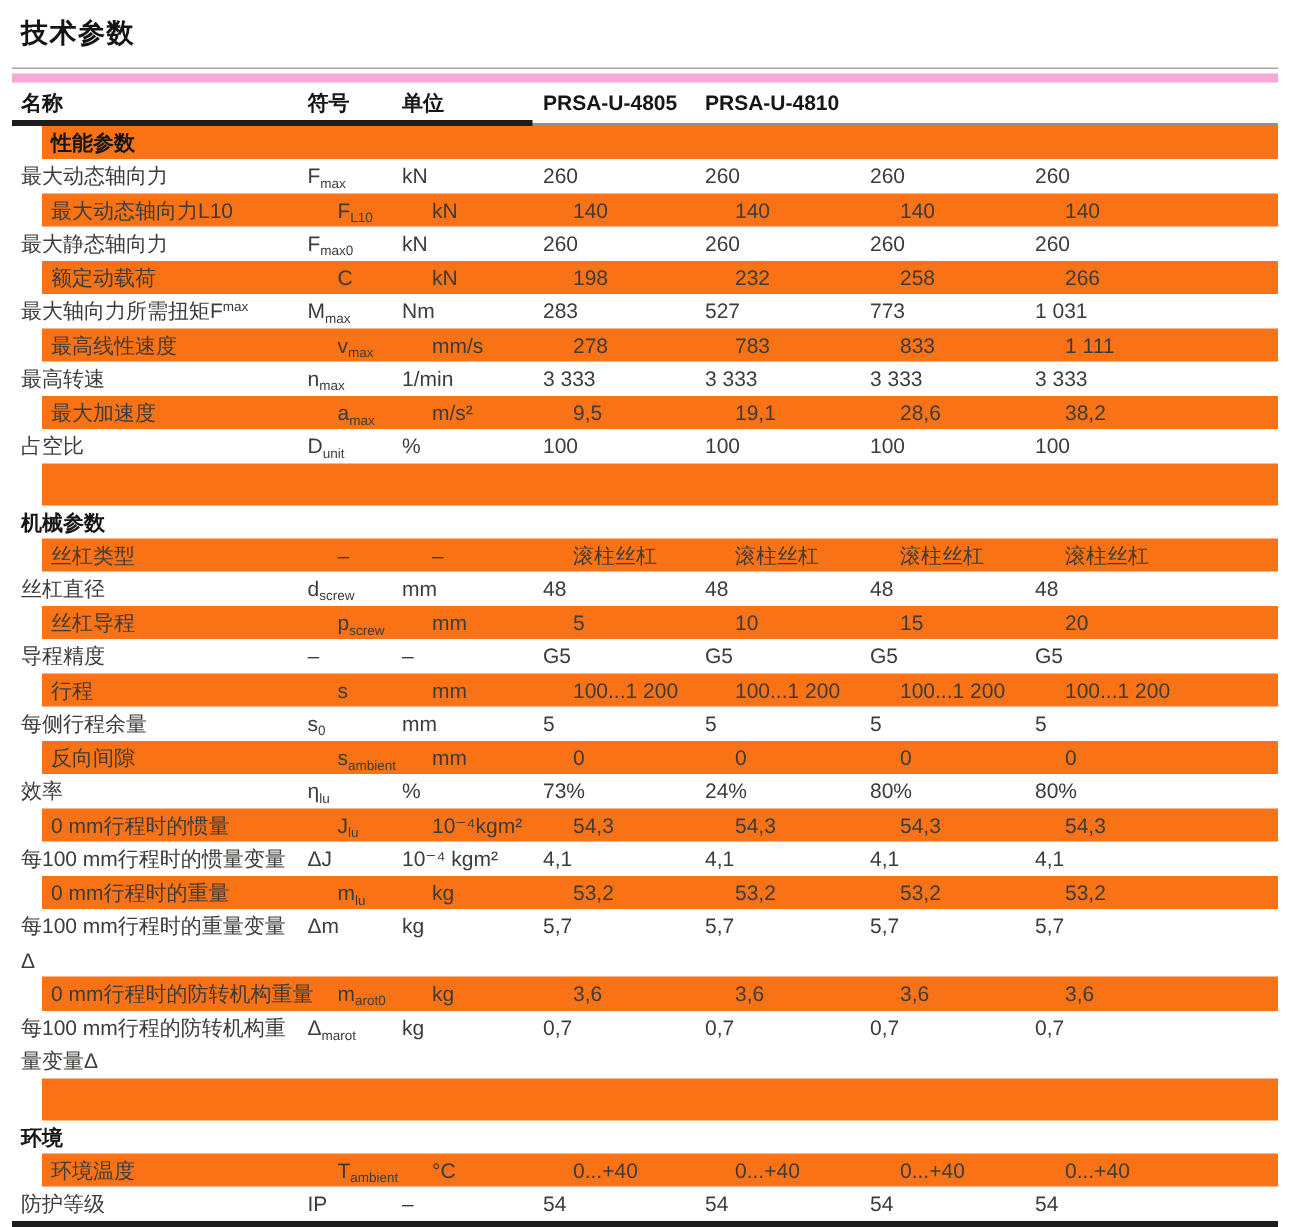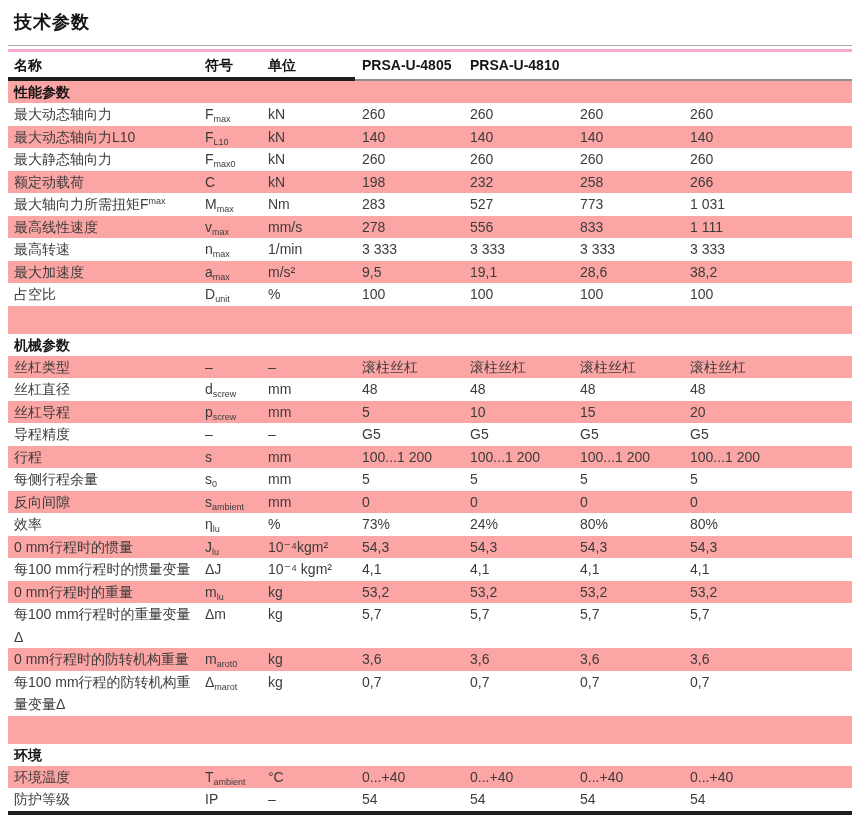--- a/index.html
+++ b/index.html
@@ -9,27 +9,27 @@
     color:#3c3c3a;
     -webkit-font-smoothing:antialiased;
   }
   .page{position:relative;width:860px;height:818px;}
   h1.title{
     margin:9px 0 10px 14px;font-size:18px;line-height:26px;
     font-weight:bold;color:#141412;letter-spacing:1px;
   }
   .tablewrap{margin-left:8px;width:844px;}
   .rule-thin{height:1px;background:#a6a6a6;margin-bottom:3px;}
-  .spec-table{border-top:3px solid #f9a8d4;border-bottom:4px solid #1d1d1b;}
+  .spec-table{border-top:6px solid #f9a8d4;border-bottom:4px solid #1d1d1b;}
   .row{
     display:grid;
     grid-template-columns:197px 63px 94px 108px 110px 110px 1fr;
     align-items:start;
   }
-  .row.g{background:#fca5a5;}
+  .row.g{background:#f97316;margin-left:20px;}
   .c{padding:0;min-height:22.5px;line-height:22.5px;font-size:14px;overflow:hidden;}
   .c.label{padding-left:6px;padding-right:10px;}
   .row.header{position:relative;border-bottom:2px solid #8f8f8f;}
   .row.header .c{min-height:27px;line-height:27px;font-weight:bold;color:#161615;}
   .hdr-black{
     position:absolute;left:0;bottom:-2px;width:347px;height:4px;
     background:#1d1d1b;
   }
   .row.sect .c{font-weight:bold;color:#161615;min-height:22px;line-height:22px;}
   .row.spacer{height:28px;}
@@ -107,21 +107,21 @@
             <div class="c"><span>283</span></div>
             <div class="c"><span>527</span></div>
             <div class="c"><span>773</span></div>
             <div class="c"><span>1 031</span></div>
           </div>
           <div class="row g">
             <div class="c label"><span>最高线性速度</span><sup></sup></div>
             <div class="c"><span>v</span><sub>max</sub></div>
             <div class="c"><span>mm/s</span></div>
             <div class="c"><span>278</span></div>
-            <div class="c"><span>556</span></div>
+            <div class="c"><span>783</span></div>
             <div class="c"><span>833</span></div>
             <div class="c"><span>1 111</span></div>
           </div>
           <div class="row">
             <div class="c label"><span>最高转速</span><sup></sup></div>
             <div class="c"><span>n</span><sub>max</sub></div>
             <div class="c"><span>1/min</span></div>
             <div class="c"><span>3 333</span></div>
             <div class="c"><span>3 333</span></div>
             <div class="c"><span>3 333</span></div>

